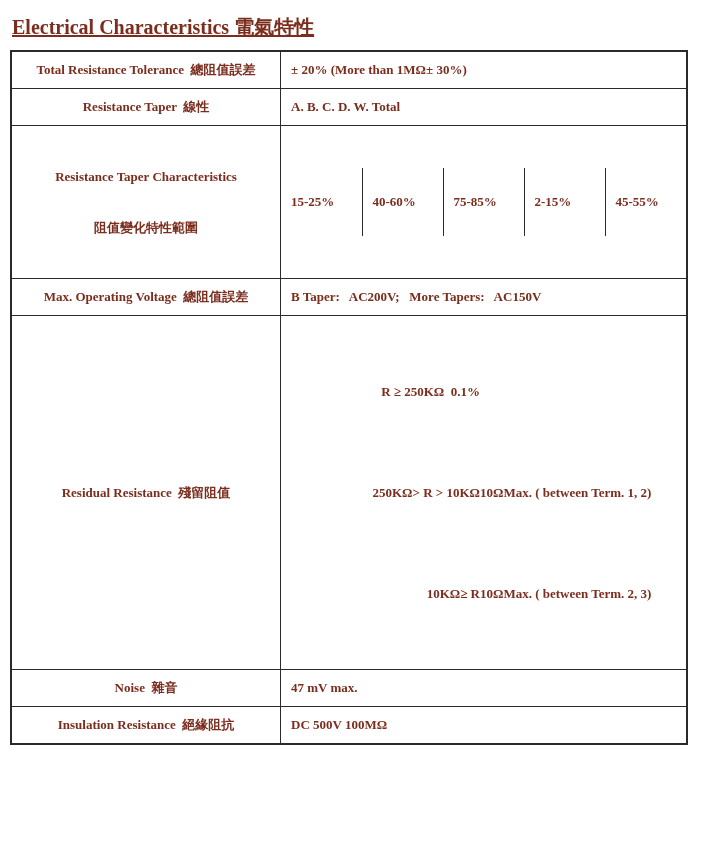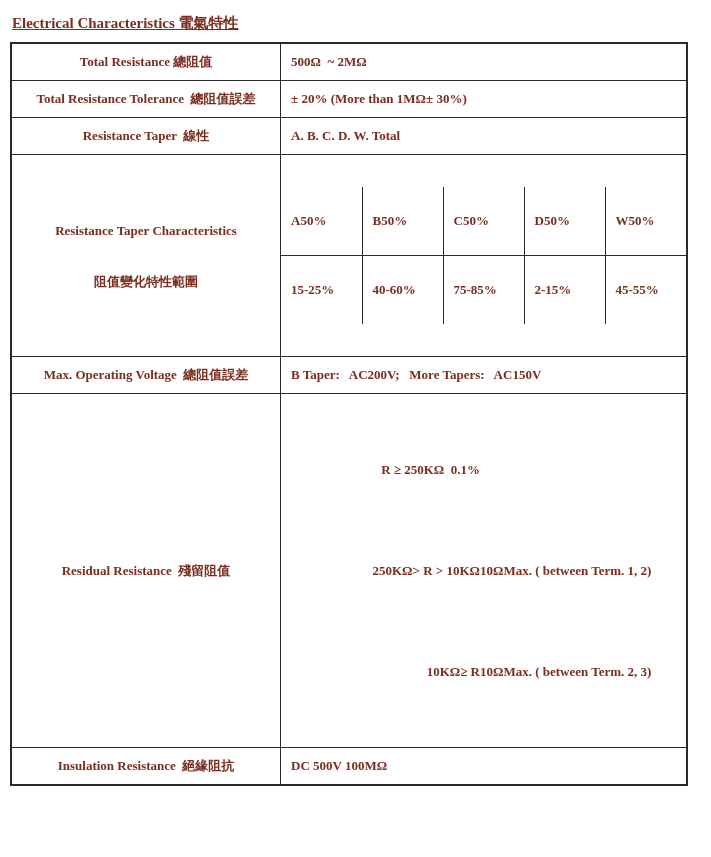--- a/index.html
+++ b/index.html
@@ -11,21 +11,21 @@
     width: 711px;
     min-height: 857px;
     box-sizing: border-box;
     padding: 10px 12px 14px 10px;
     background: #ffffff;
     font-family: "Liberation Serif", "DejaVu Serif", serif;
     color: #7b2d1e;
     font-weight: bold;
   }
   .section-title {
-    font-size: 15px;
+    font-size: 20px;
     font-weight: bold;
     text-decoration: underline;
     margin: 4px 0 9px 2px;
     color: #7b2d1e;
   }
   .spec-table {
     width: 678px;
     border-collapse: collapse;
     border: 2px solid #2a2a2a;
     font-size: 13px;
@@ -81,46 +81,35 @@
 </head>
 <body>
 
 <div class="page">
 
   <h2 class="section-title">Electrical Characteristics 電氣特性</h2>
 
   <table class="spec-table">
     <tbody>
       <tr>
-        <td class="lbl">Total Resistance 總阻值</td>
-        <td class="val">500Ω  ~ 2MΩ</td>
-      </tr>
-      <tr>
         <td class="lbl">Total Resistance Tolerance  總阻值誤差</td>
         <td class="val">± 20% (More than 1MΩ± 30%)</td>
       </tr>
       <tr>
         <td class="lbl">Resistance Taper  線性</td>
         <td class="val">A. B. C. D. W. Total</td>
       </tr>
       <tr class="tall-row">
         <td class="lbl">
           <div class="lbl-line">Resistance Taper Characteristics</div>
           <div class="lbl-line">阻值變化特性範圍</div>
         </td>
         <td class="val nested-cell">
           <table class="nested">
             <tbody>
-              <tr>
-                <td>A50%</td>
-                <td>B50%</td>
-                <td>C50%</td>
-                <td>D50%</td>
-                <td>W50%</td>
-              </tr>
               <tr>
                 <td>15-25%</td>
                 <td>40-60%</td>
                 <td>75-85%</td>
                 <td>2-15%</td>
                 <td>45-55%</td>
               </tr>
             </tbody>
           </table>
         </td>
@@ -137,20 +126,24 @@
           </div>
           <div class="res-line">
             <span class="cond">250KΩ&gt; R &gt; 10KΩ</span><span>10ΩMax. ( between Term. 1, 2)</span>
           </div>
           <div class="res-line">
             <span class="cond">10KΩ≥ R</span><span>10ΩMax. ( between Term. 2, 3)</span>
           </div>
         </td>
       </tr>
       <tr>
+        <td class="lbl">Noise  雜音</td>
+        <td class="val">47 mV max.</td>
+      </tr>
+      <tr>
         <td class="lbl">Insulation Resistance  絕緣阻抗</td>
         <td class="val">DC 500V 100MΩ</td>
       </tr>
 
     </tbody>
   </table>
 
 </div>
 
 </body></html>

